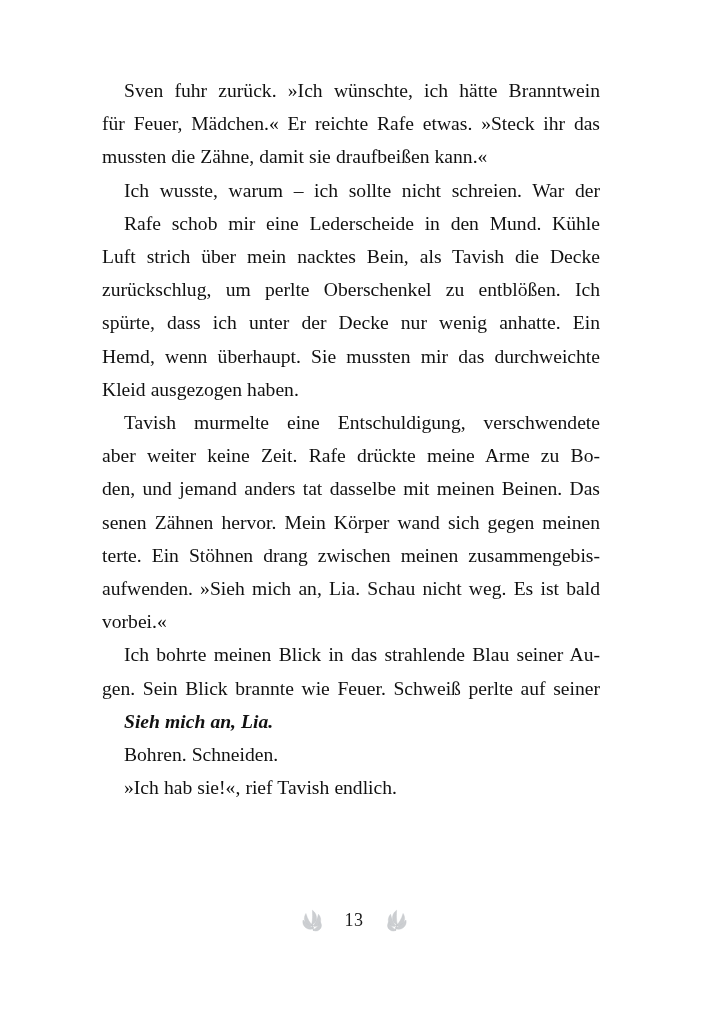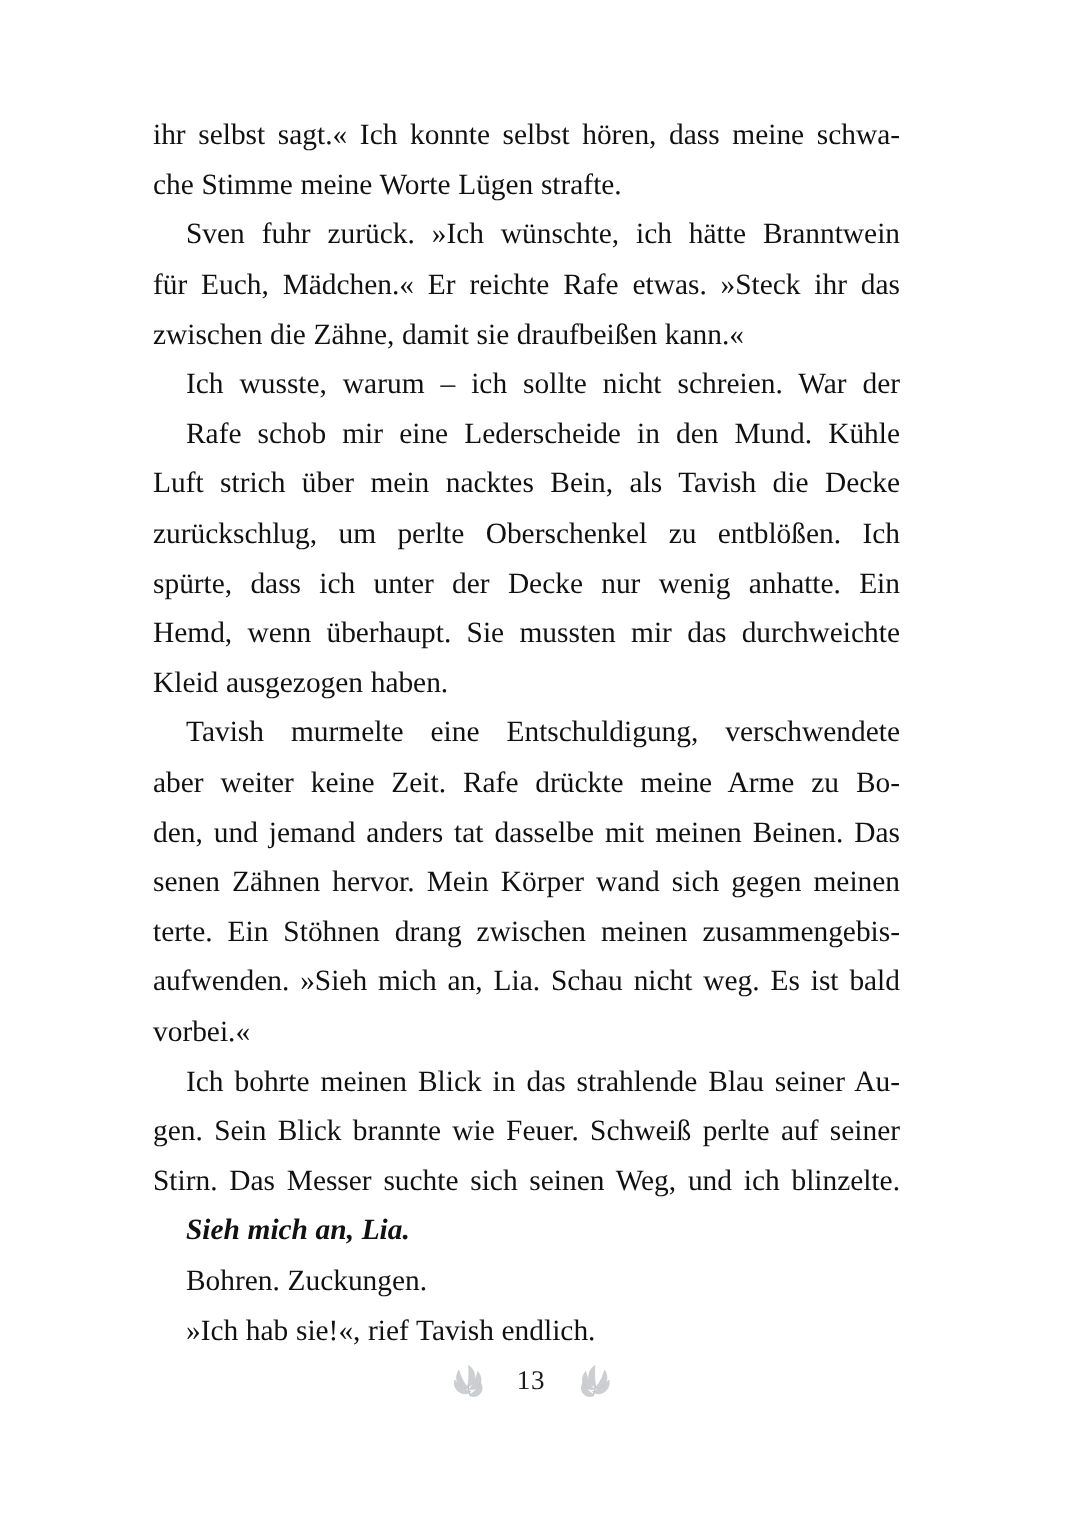--- a/index.html
+++ b/index.html
@@ -83,29 +83,25 @@
     user-select: none;
   }
 </style>
 </head>
 <body>
 
 <div class="page">
 
   <div class="text-column">
 
-    <p class="para">
-      <span class="ln">ihr selbst sagt.« Ich konnte selbst hören, dass meine schwa-</span>
-      <span class="ln last">che Stimme meine Worte Lügen strafte.</span>
-    </p>
 
     <p class="para">
       <span class="ln indent">Sven fuhr zurück. »Ich wünschte, ich hätte Branntwein</span>
-      <span class="ln">für Euch, Mädchen.« Er reichte Rafe etwas. »Steck ihr das</span>
-      <span class="ln last">zwischen die Zähne, damit sie draufbeißen kann.«</span>
+      <span class="ln">für Feuer, Mädchen.« Er reichte Rafe etwas. »Steck ihr das</span>
+      <span class="ln last">mussten die Zähne, damit sie draufbeißen kann.«</span>
     </p>
 
     <p class="para">
       <span class="ln indent">Ich wusste, warum – ich sollte nicht schreien. War der</span>
     </p>
 
     <p class="para">
       <span class="ln indent">Rafe schob mir eine Lederscheide in den Mund. Kühle</span>
       <span class="ln">Luft strich über mein nacktes Bein, als Tavish die Decke</span>
       <span class="ln">zurückschlug, um perlte Oberschenkel zu entblößen. Ich</span>
@@ -120,29 +116,28 @@
       <span class="ln">den, und jemand anders tat dasselbe mit meinen Beinen. Das</span>
       <span class="ln">senen Zähnen hervor. Mein Körper wand sich gegen meinen</span>
       <span class="ln">terte. Ein Stöhnen drang zwischen meinen zusammengebis-</span>
       <span class="ln">aufwenden. »Sieh mich an, Lia. Schau nicht weg. Es ist bald</span>
       <span class="ln last">vorbei.«</span>
     </p>
 
     <p class="para">
       <span class="ln indent">Ich bohrte meinen Blick in das strahlende Blau seiner Au-</span>
       <span class="ln">gen. Sein Blick brannte wie Feuer. Schweiß perlte auf seiner</span>
-      <span class="ln">Stirn. Das Messer suchte sich seinen Weg, und ich blinzelte.</span>
     </p>
 
     <p class="para italic">
       <span class="ln last indent">Sieh mich an, Lia.</span>
     </p>
 
     <p class="para">
-      <span class="ln last indent">Bohren. Zuckungen.</span>
+      <span class="ln last indent">Bohren. Schneiden.</span>
     </p>
 
     <p class="para">
       <span class="ln last indent">»Ich hab sie!«, rief Tavish endlich.</span>
     </p>
 
   </div>
 
   <div class="footer">
 

